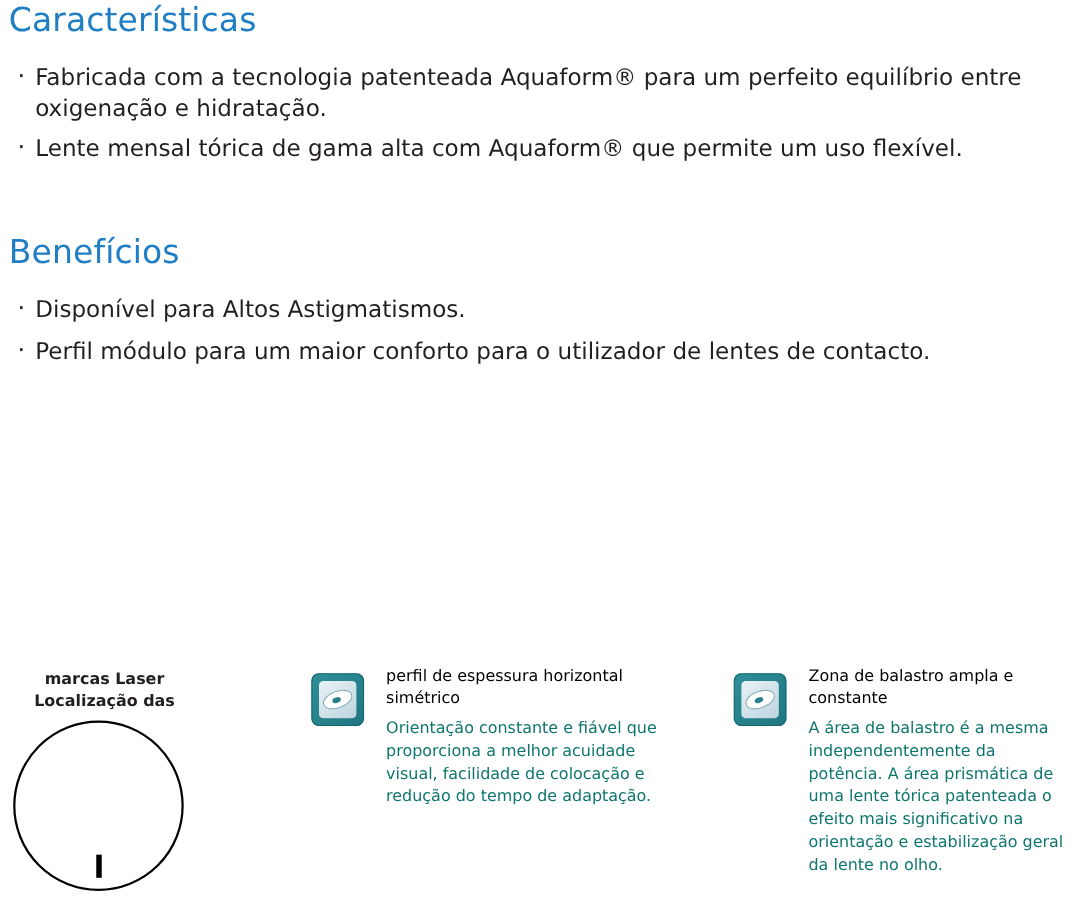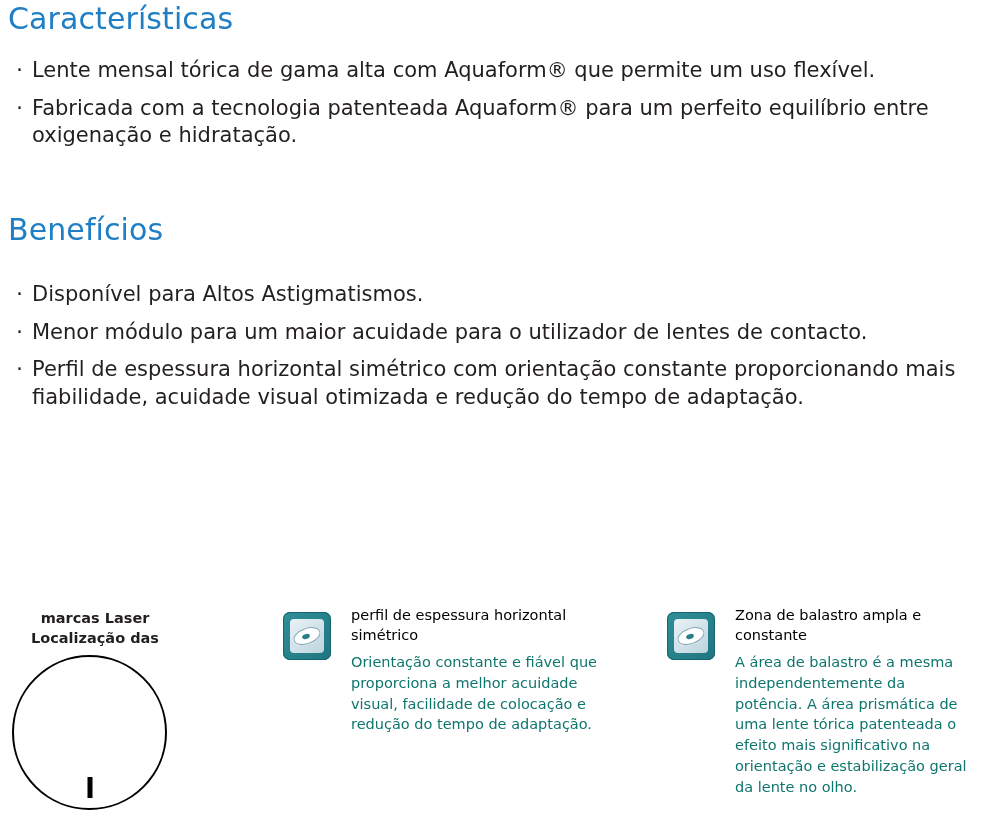--- a/index.html
+++ b/index.html
@@ -66,21 +66,21 @@
     line-height: 1.32;
   }
   .list-caracteristicas {
     position: absolute;
     top: 57px;
     left: 8px;
     width: 966px;
   }
   .list-beneficios {
     position: absolute;
-    top: 281px;
+    top: 268px;
     left: 8px;
     width: 966px;
   }
   .list-beneficios li {
     margin-bottom: 14px;
   }
 
   
   .bottom {
     position: absolute;
@@ -192,30 +192,29 @@
   }
 </style>
 </head>
 <body>
 
 <div class="page">
 
   <h2 class="section-title sec-caracteristicas">Características</h2>
 
   <ul class="bullets list-caracteristicas">
+    <li>Fabricada com a tecnologia patenteada Aquaform® para um perfeito equilíbrio entre oxigenação e hidratação.</li>
     <li>Lente mensal tórica de gama alta com Aquaform® que permite um uso flexível.</li>
-    <li>Fabricada com a tecnologia patenteada Aquaform® para um perfeito equilíbrio entre oxigenação e hidratação.</li>
   </ul>
 
   <h2 class="section-title sec-beneficios">Benefícios</h2>
 
   <ul class="bullets list-beneficios">
     <li>Disponível para Altos Astigmatismos.</li>
-    <li>Menor módulo para um maior acuidade para o utilizador de lentes de contacto.</li>
-    <li>Perfil de espessura horizontal simétrico com orientação constante proporcionando mais fiabilidade, acuidade visual otimizada e redução do tempo de adaptação.</li>
+    <li>Perfil módulo para um maior conforto para o utilizador de lentes de contacto.</li>
   </ul>
 
   <div class="bottom">
 
     <div class="laser-block">
       <div class="laser-title">marcas Laser</div>
       <div class="laser-title">Localização das</div>
     </div>
     <div class="lens-circle">
       <div class="laser-mark"></div>

